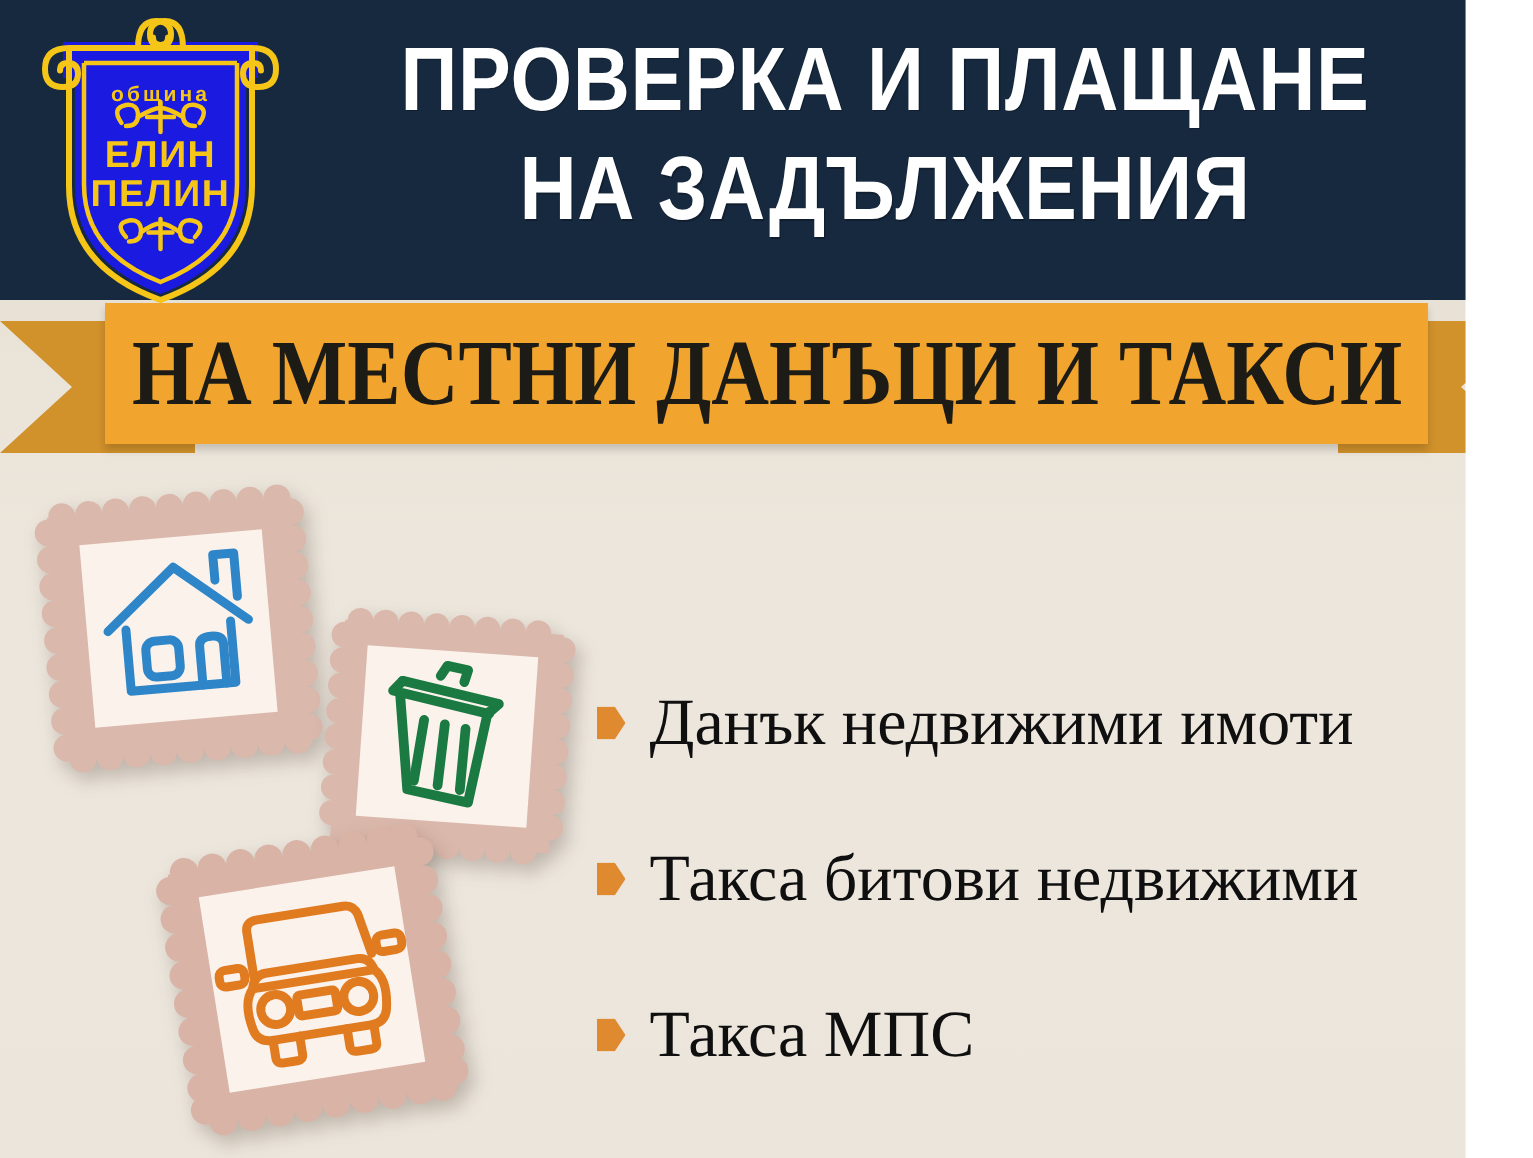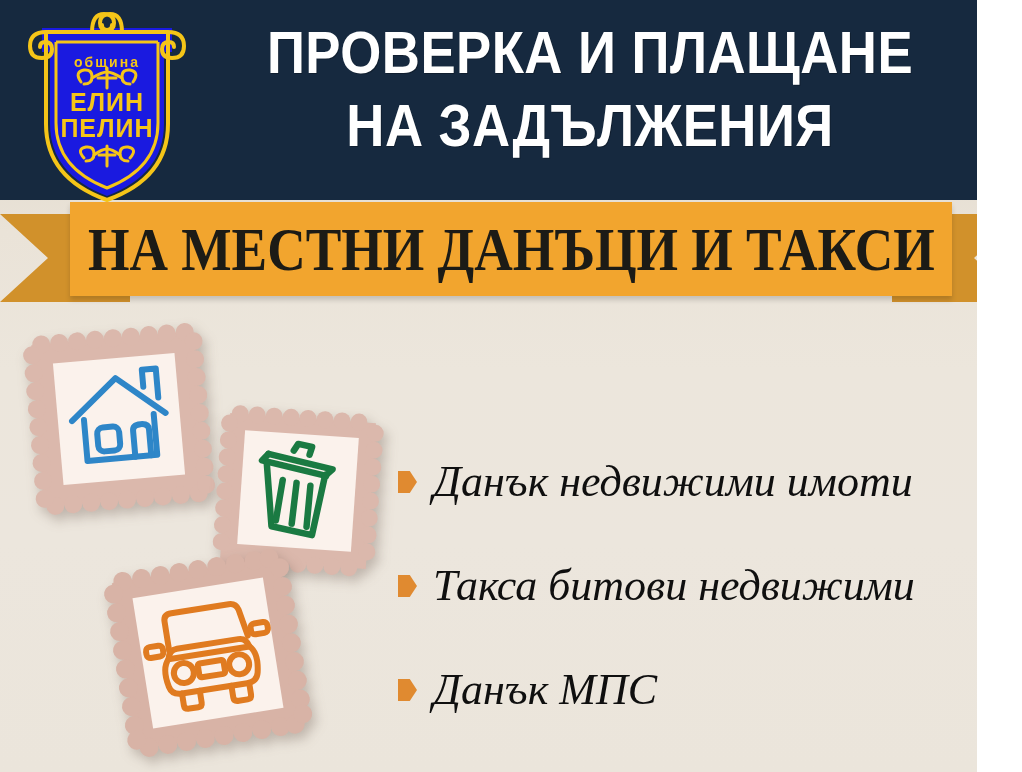--- a/index.html
+++ b/index.html
@@ -156,21 +156,20 @@
     margin-right: 16px;
     background: #e08a30;
     clip-path: polygon(0 0, 62% 0, 100% 50%, 62% 100%, 0 100%);
   }
   .bullet-label {
     font-family: "Liberation Serif", serif;
     font-size: 44px;
     color: #0f0f0f;
     line-height: 1.05;
     white-space: nowrap;
-    font-style: italic;
   }
 </style>
 </head>
 <body>
 
 <div id="poster">
 
   <div class="header-band"></div>
 
   <div class="logo-wrap">
@@ -418,18 +417,18 @@
       <span class="bullet-label">Данък недвижими имоти</span>
     </div>
 
     <div class="bullet-row">
       <span class="bullet-marker"></span>
       <span class="bullet-label">Такса битови недвижими</span>
     </div>
 
     <div class="bullet-row">
       <span class="bullet-marker"></span>
-      <span class="bullet-label">Данък МПС</span>
+      <span class="bullet-label">Такса МПС</span>
     </div>
 
   </div>
 
 </div>
 
 </body></html>

